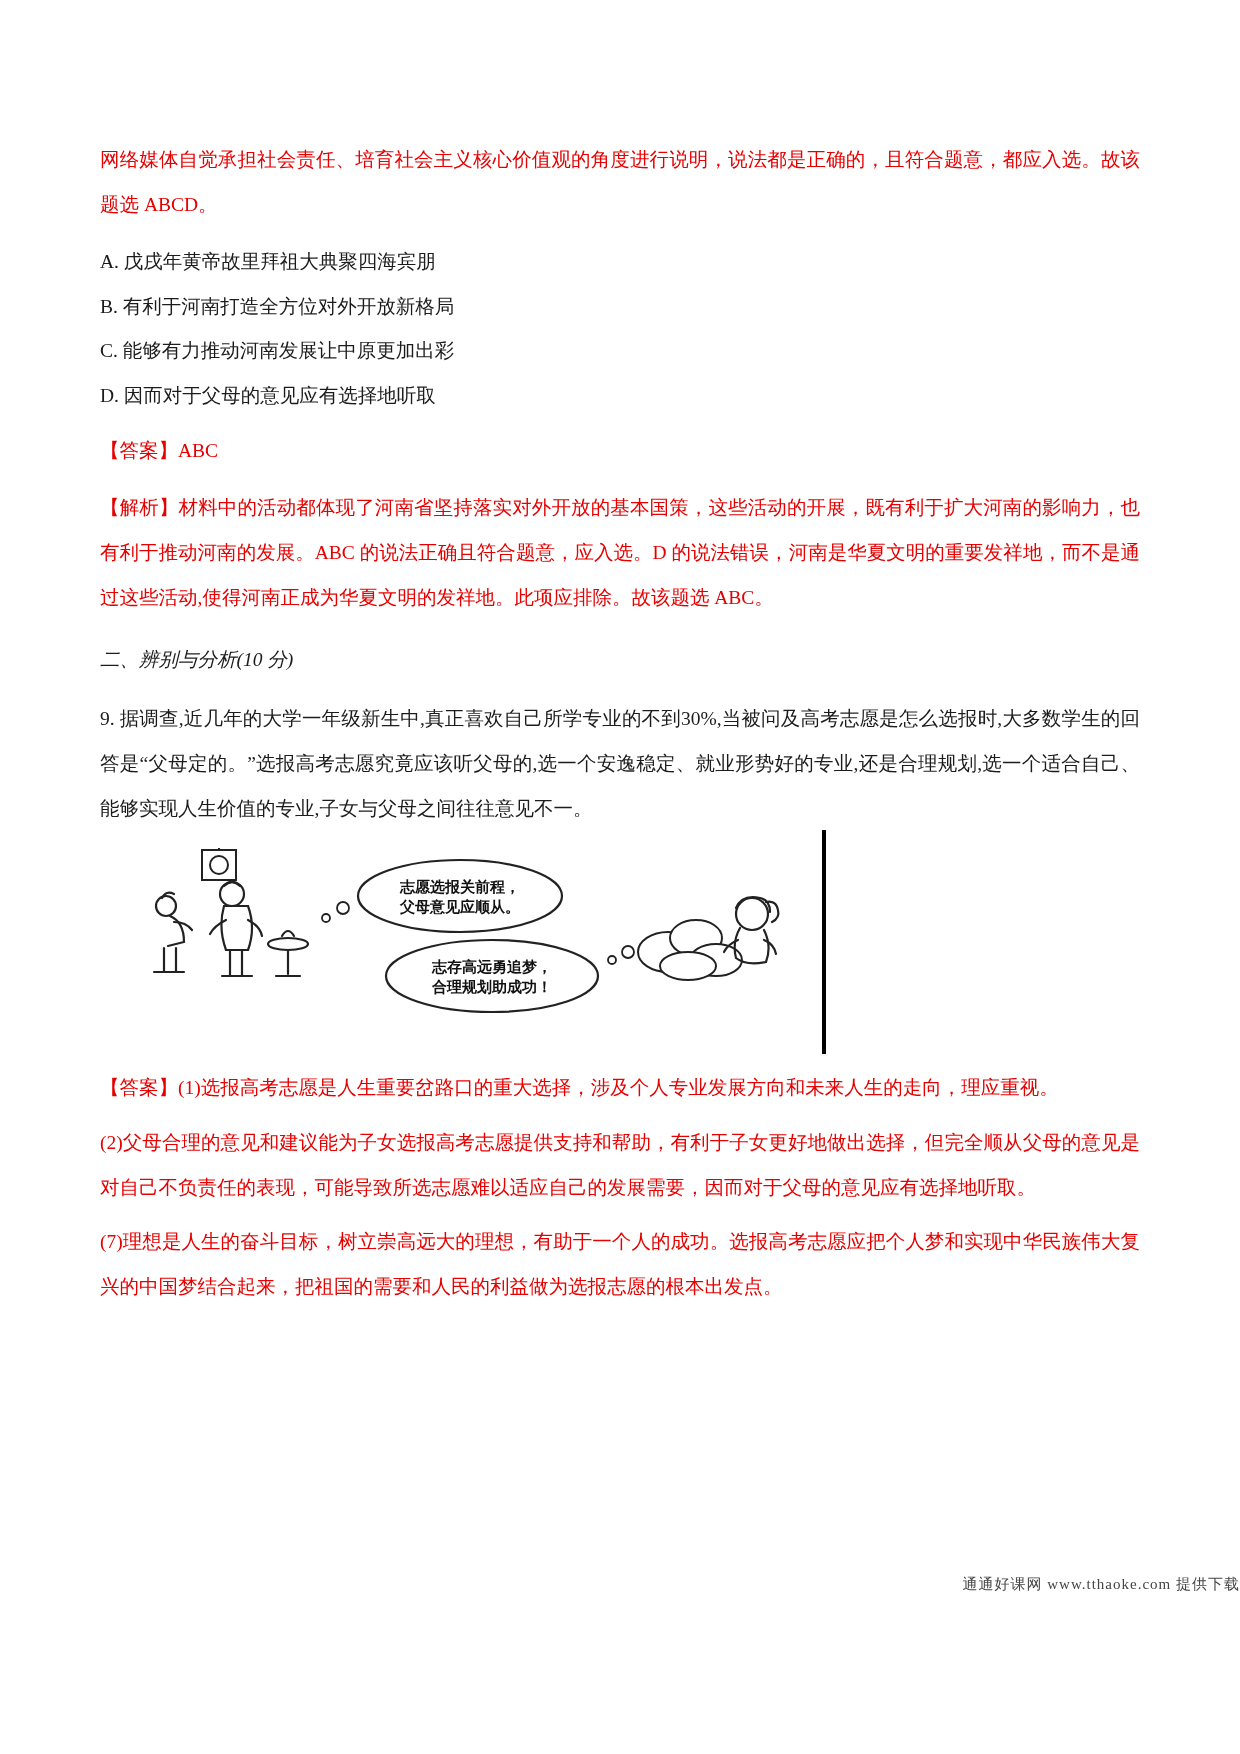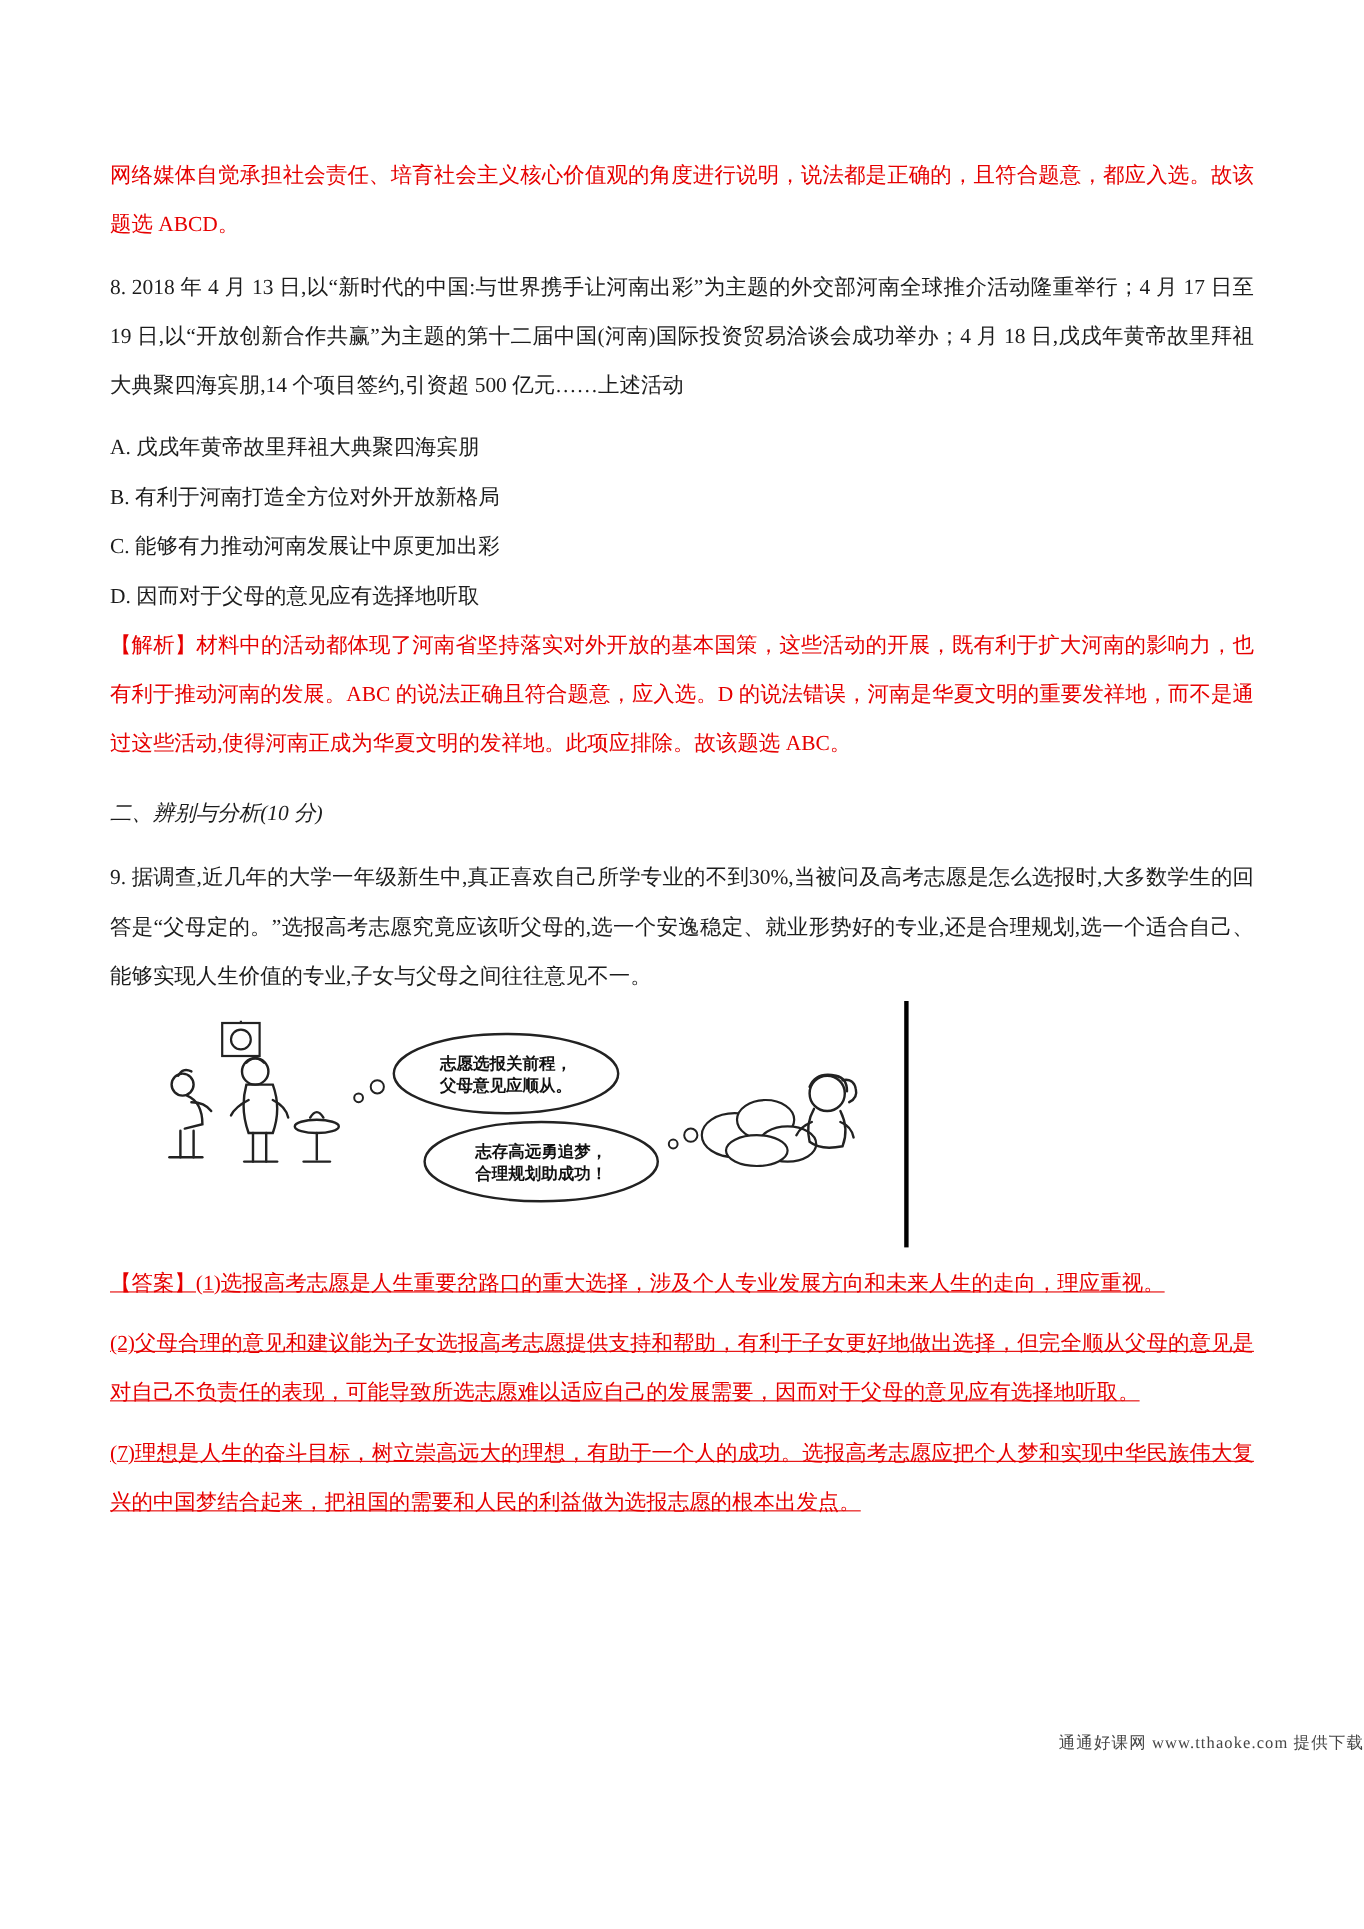--- a/index.html
+++ b/index.html
@@ -44,36 +44,36 @@
   .footer {
     position:absolute;
     left:0;
     bottom:42px;
     width:100%;
     text-align:right;
     font-size:15px;
     color:#454545;
     letter-spacing:1px;
   }
-  .ans-block p { margin:0 0 10px 0;text-decoration:underline; }
+  .ans-block p { margin:0 0 10px 0; }
 </style>
 </head>
 <body>
 
 <div class="page">
 
   <p class="red">网络媒体自觉承担社会责任、培育社会主义核心价值观的角度进行说明，说法都是正确的，且符合题意，都应入选。故该题选 ABCD。</p>
 
-  <p class="stem">8. 2018 年 4 月 13 日,以“新时代的中国:与世界携手让河南出彩”为主题的外交部河南全球推介活动隆重举行；4 月 17 日至 19 日,以“开放创新合作共赢”为主题的第十二届中国(河南)国际投资贸易洽谈会成功举办；4 月 18 日,戊戌年黄帝故里拜祖大典聚四海宾朋,14 个项目签约,引资超 500 亿元……上述活动</p>
 
   <p class="tight">A. 戊戌年黄帝故里拜祖大典聚四海宾朋</p>
   <p class="tight">B. 有利于河南打造全方位对外开放新格局</p>
   <p class="tight">C. 能够有力推动河南发展让中原更加出彩</p>
   <p class="tight">D. 因而对于父母的意见应有选择地听取</p>
 
+  <p class="red" style="margin-top:10px;">【答案】ABC</p>
 
   <p class="red">【解析】材料中的活动都体现了河南省坚持落实对外开放的基本国策，这些活动的开展，既有利于扩大河南的影响力，也有利于推动河南的发展。ABC 的说法正确且符合题意，应入选。D 的说法错误，河南是华夏文明的重要发祥地，而不是通过这些活动,使得河南正成为华夏文明的发祥地。此项应排除。故该题选 ABC。</p>
 
   <p class="section-heading">二、辨别与分析(10 分)</p>
 
   <p>9. 据调查,近几年的大学一年级新生中,真正喜欢自己所学专业的不到30%,当被问及高考志愿是怎么选报时,大多数学生的回答是“父母定的。”选报高考志愿究竟应该听父母的,选一个安逸稳定、就业形势好的专业,还是合理规划,选一个适合自己、能够实现人生价值的专业,子女与父母之间往往意见不一。</p>
 
   <div class="cartoon">
     <svg width="680" height="200" viewBox="0 0 680 200">
 

